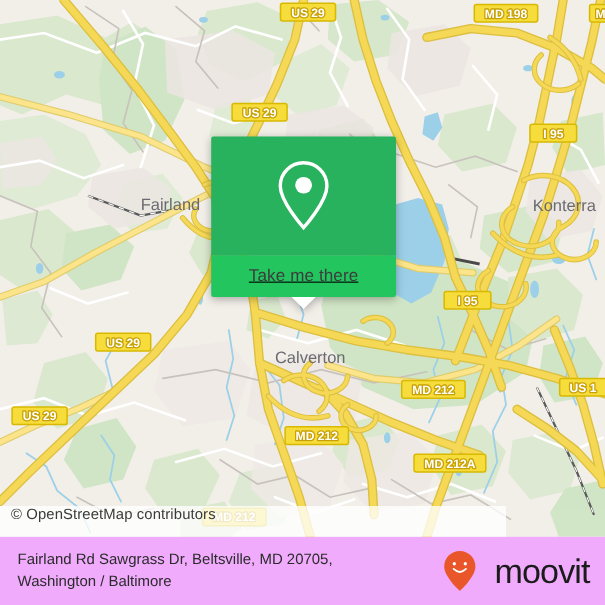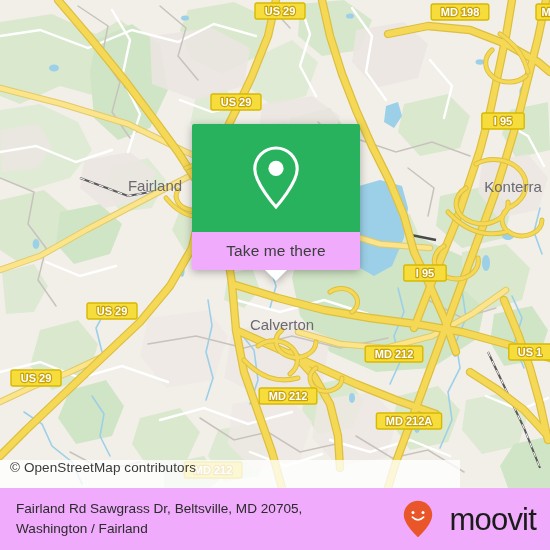--- a/index.html
+++ b/index.html
@@ -60,26 +60,27 @@
   #popup-head {
     height: 108px;
     background: #29b25e;
     display: flex;
     align-items: center;
     justify-content: center;
     border-radius: 2px 2px 0 0;
   }
   #popup-foot {
     height: 38px;
-    background: #f0abfc;
+    background: #22c55e;
     display: flex;
     align-items: center;
     justify-content: center;
     border-radius: 0 0 2px 2px;
     position: relative;
+    text-decoration: underline;
   }
   #popup-foot .cta {
     font-size: 15.5px;
     color: #3c3c3c;
     letter-spacing: 0.1px;
   }
   #popup-tail {
     position: absolute;
     left: 50%;
     margin-left: -11px;
@@ -461,21 +462,21 @@
       <div id="popup-foot">
         <span class="cta">Take me there</span>
         <div id="popup-tail"></div>
       </div>
     </div>
   </div>
 
   <div id="footer">
     <div id="footer-text">
       <span class="ln">Fairland Rd Sawgrass Dr, Beltsville, MD 20705,</span>
-      <span class="ln">Washington / Fairland</span>
+      <span class="ln">Washington / Baltimore</span>
     </div>
 
     <div id="moovit-logo">
       <svg width="30" height="38" viewBox="0 0 30 38">
         <path d="M15 0.8 C7.1 0.8 0.8 7.1 0.8 15 C0.8 24.6 15 37.2 15 37.2 C15 37.2 29.2 24.6 29.2 15 C29.2 7.1 22.9 0.8 15 0.8 Z" fill="#e8562a"></path>
         <circle cx="10" cy="12.5" r="1.5" fill="#ffffff"></circle>
         <circle cx="20" cy="12.5" r="1.5" fill="#ffffff"></circle>
         <path d="M9.4 17.2 q5.6 5.4 11.2 0" fill="none" stroke="#ffffff" stroke-width="1.7" stroke-linecap="round"></path>
       </svg>
       <span class="wordmark">moovit</span>

